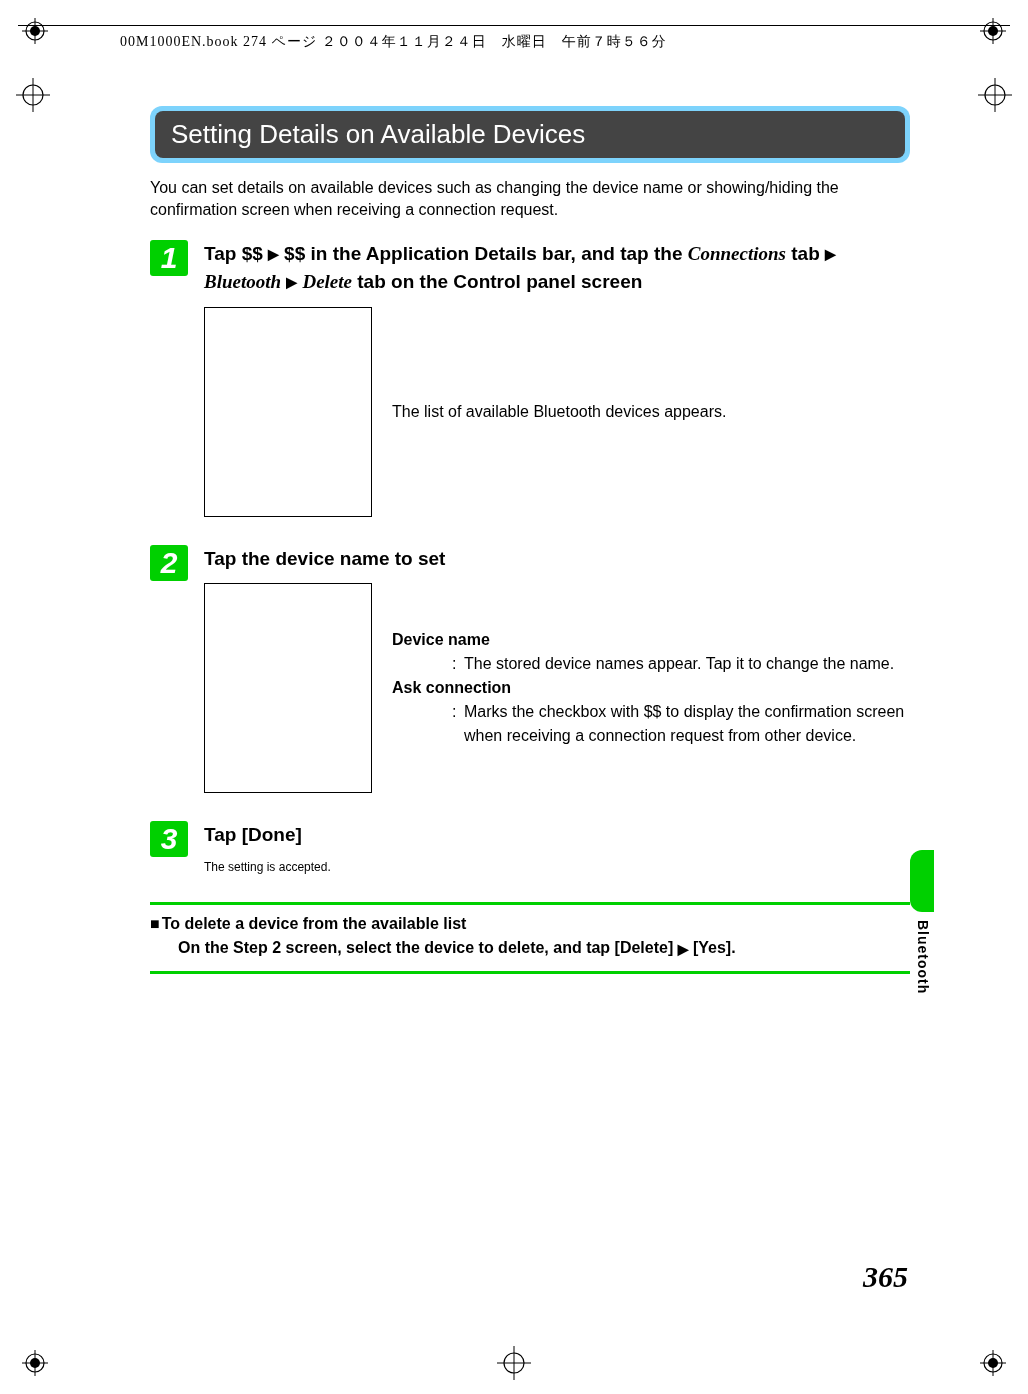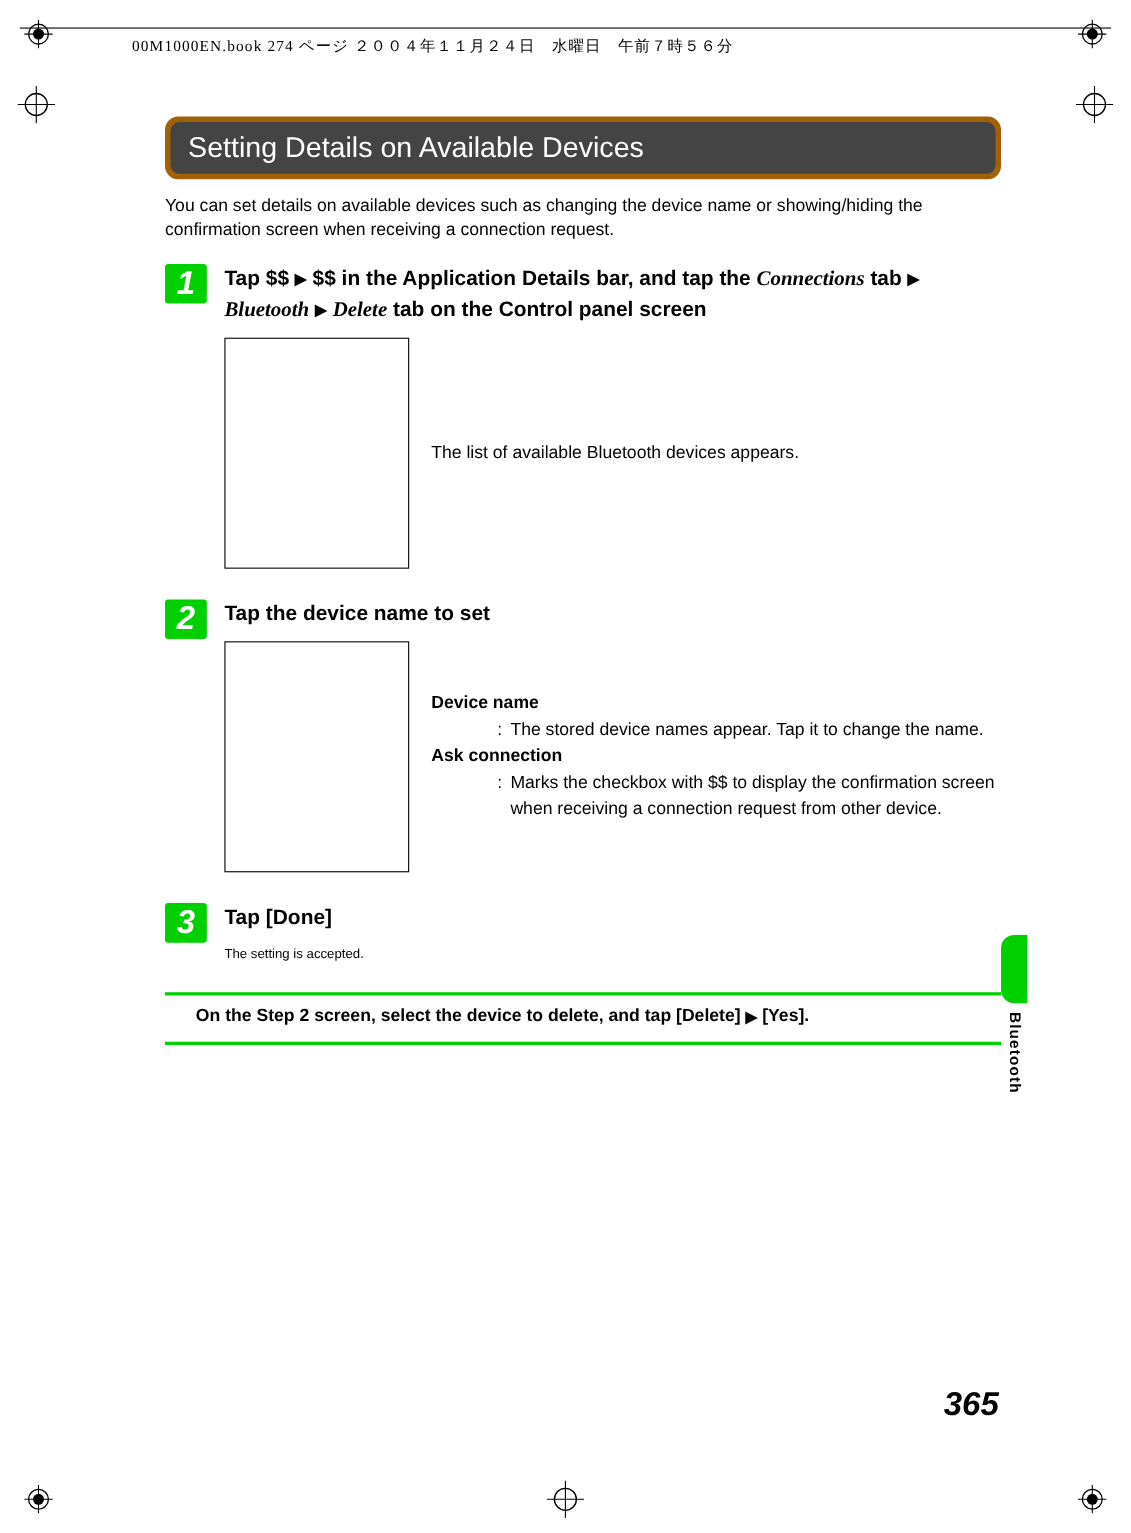--- a/index.html
+++ b/index.html
@@ -23,21 +23,21 @@
   }
 
   .page-content {
     position: absolute;
     top: 106px;
     left: 150px;
     width: 760px;
   }
 
   .section-header {
-    background: #a16207;
+    background: #7dd3fc;
     border-radius: 12px;
     padding: 5px;
     margin-bottom: 14px;
   }
   .section-header-inner {
     background: #444;
     color: #fff;
     border-radius: 8px;
     padding: 8px 16px;
     font-size: 26px;
@@ -153,21 +153,21 @@
     letter-spacing: 1px;
   }
 
   .page-number {
     position: absolute;
     right: 120px;
     bottom: 100px;
     font-size: 30px;
     font-weight: bold;
     font-style: italic;
-    font-family: Liberation Sans, sans-serif;
+    font-family: Liberation Serif, serif;
   }
 
   .reg-target { position: absolute; }
   .reg-target svg { display:block; }
 </style>
 </head>
 <body>
 
 <div class="header-line"></div>
 <div class="header-meta">00M1000EN.book  274 ページ  ２００４年１１月２４日　水曜日　午前７時５６分</div>
@@ -271,20 +271,21 @@
 
   <div class="step">
     <div class="step-num">3</div>
     <div class="step-body">
       <div class="step-title">Tap [Done]</div>
       <div class="step3-sub">The setting is accepted.</div>
     </div>
   </div>
 
   <div class="note-box">
+    <div class="note-title">To delete a device from the available list</div>
     <div class="note-body">
       <span>On the Step 2 screen, select the device to delete, and tap [Delete] </span><span class="arrow">▶</span><span> [Yes].</span>
     </div>
   </div>
 
 </div>
 
 <div class="side-tab"></div>
 <div class="side-label">Bluetooth</div>
 

